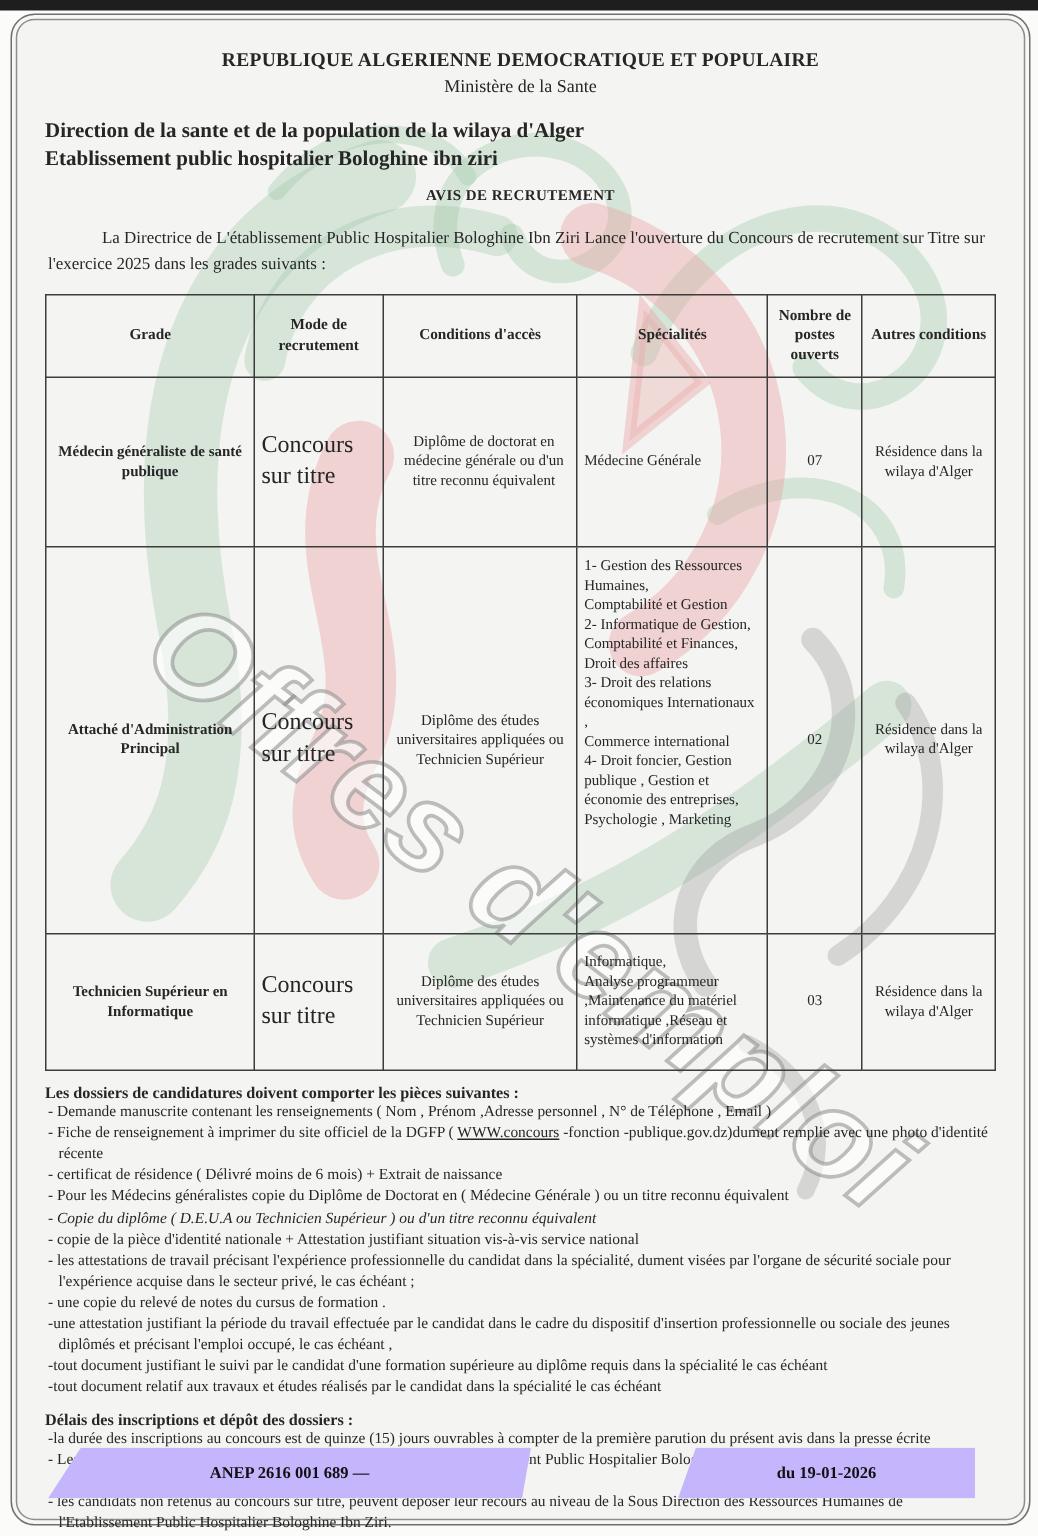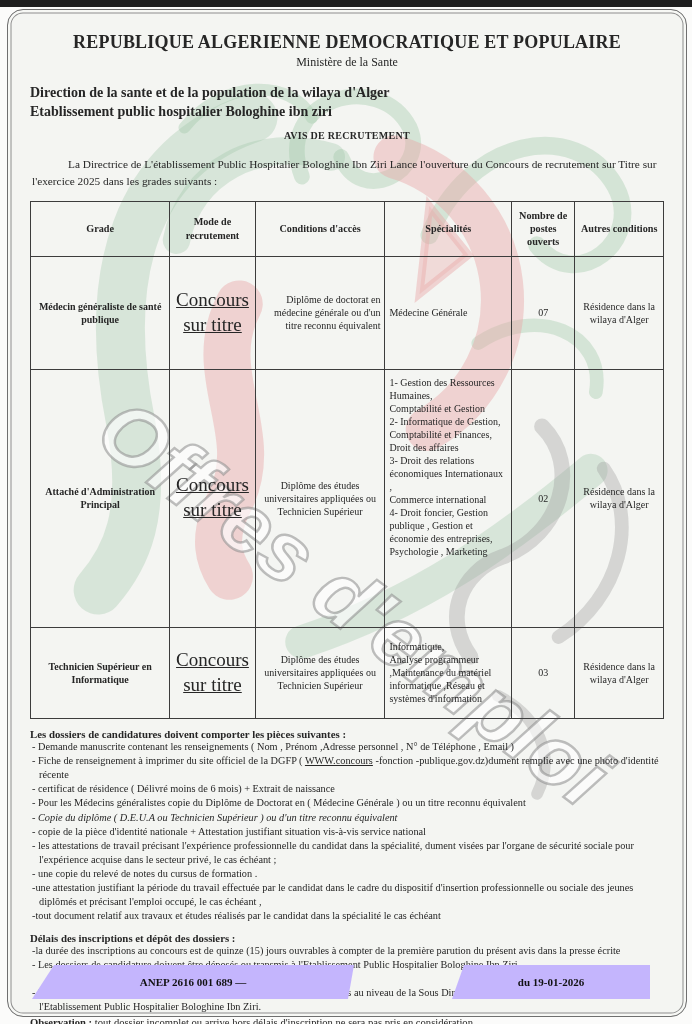--- a/index.html
+++ b/index.html
@@ -15,40 +15,40 @@
   }
   .page{
     position:absolute;top:9px;left:7px;right:5px;bottom:7px;
     background:#f4f5f2;
     border:1.5px solid #6f6f6f;border-radius:16px;
     box-shadow:inset 0 0 0 2.5px #f7f8f5, inset 0 0 0 3.5px #8d8d8d;
   }
   .wm{position:absolute;inset:0;z-index:0;pointer-events:none;}
   .content{position:relative;z-index:1;padding:14px 22px 0 22px;}
 
-  .republic{text-align:center;font-weight:bold;font-size:18px;margin-top:8px;letter-spacing:.2px;}
+  .republic{text-align:center;font-weight:bold;font-size:13px;margin-top:8px;letter-spacing:.2px;}
   .ministry{text-align:center;font-size:12px;margin-top:2px;}
   .org-line{font-size:14px;font-weight:bold;line-height:1.35;}
   .org-block{margin-top:14px;}
   .avis{text-align:center;font-weight:bold;font-size:10px;margin-top:8px;letter-spacing:.3px;}
   .intro{font-size:11.3px;line-height:1.5;margin:15px 2px 0 2px;text-indent:36px;}
 
   table.grades{
     width:100%;border-collapse:collapse;table-layout:fixed;margin-top:11px;
     font-size:10px;line-height:1.3;
   }
   table.grades th,table.grades td{
     border:1px solid #3c3c3c;padding:3px 4px;vertical-align:middle;
     background:transparent;
   }
   table.grades th{font-weight:bold;font-size:10.2px;text-align:center;height:48px;}
   .c-grade{font-weight:bold;text-align:center;margin-top:20px;}
-  .c-mode{text-align:center;font-size:19px;white-space:pre-line;text-decoration:underline;}
+  .c-mode{font-size:16px;white-space:pre-line;}
   .c-cond{text-align:center;white-space:pre-line;}
-  .c-cond.left{text-align:right;padding-left:9px;}
+  .c-cond.left{text-align:center;padding-left:9px;}
   .c-spec{text-align:left;white-space:pre-line;vertical-align:middle;}
   .c-spec.top{vertical-align:top;padding-top:6px;}
   .c-num{text-align:center;}
   .c-autres{font-weight:normal;text-align:center;}
   tr.r1 td{height:106px;}
   tr.r2 td{height:248px;}
   tr.r3 td{height:84px;}
 
   .docs-heading,.deadlines-heading{font-size:10.8px;font-weight:bold;margin-top:9px;}
   .doc-line{font-size:10.3px;line-height:1.33;padding-left:9px;text-indent:-7px;margin-top:.5px;}
@@ -186,20 +186,21 @@
 
     <div class="doc-line">- Demande manuscrite contenant les renseignements ( Nom , Prénom ,Adresse personnel , N° de Téléphone , Email )</div>
     <div class="doc-line"><span>- Fiche de renseignement à imprimer du site officiel de la DGFP ( </span><span class="u">WWW.concours</span><span> -fonction -publique.gov.dz)dument remplie avec une photo d'identité récente</span></div>
     <div class="doc-line">- certificat de résidence ( Délivré moins de 6 mois) + Extrait de naissance</div>
     <div class="doc-line">- Pour les Médecins généralistes copie du Diplôme de Doctorat en ( Médecine Générale ) ou un titre reconnu équivalent</div>
     <div class="doc-line italic">- Copie du diplôme ( D.E.U.A ou Technicien Supérieur ) ou d'un titre reconnu équivalent</div>
     <div class="doc-line">- copie de la pièce d'identité nationale + Attestation justifiant situation vis-à-vis service national</div>
     <div class="doc-line">- les attestations de travail précisant l'expérience professionnelle du candidat dans la spécialité, dument visées par l'organe de sécurité sociale pour l'expérience acquise dans le secteur privé, le cas échéant ;</div>
     <div class="doc-line">- une copie du relevé de notes du cursus de formation .</div>
     <div class="doc-line">-une attestation justifiant la période du travail effectuée par le candidat dans le cadre du dispositif d'insertion professionnelle ou sociale des jeunes diplômés et précisant l'emploi occupé, le cas échéant ,</div>
+    <div class="doc-line">-tout document justifiant le suivi par le candidat d'une formation supérieure au diplôme requis dans la spécialité le cas échéant</div>
     <div class="doc-line">-tout document relatif aux travaux et études réalisés par le candidat dans la spécialité le cas échéant</div>
 
     <div class="deadlines-heading">Délais des inscriptions et dépôt des dossiers :</div>
     <div class="doc-line">-la durée des inscriptions au concours est de quinze (15) jours ouvrables à compter de la première parution du présent avis dans la presse écrite</div>
     <div class="doc-line">- Les dossiers de candidature doivent être déposés ou transmis à l'Etablissement Public Hospitalier Bologhine Ibn Ziri</div>
     <div class="addr-line">31 Rue Abou Moussa El-Achari El Hammamet Alger 16060.</div>
     <div class="doc-line">- les candidats non retenus au concours sur titre, peuvent déposer leur recours au niveau de la Sous Direction des Ressources Humaines de l'Etablissement Public Hospitalier Bologhine Ibn Ziri.</div>
 
     <div class="obs-line"><span class="obs-label">Observation :</span> <span>tout dossier incomplet ou arrive hors délais d'inscription ne sera pas pris en considération ,</span></div>
 

